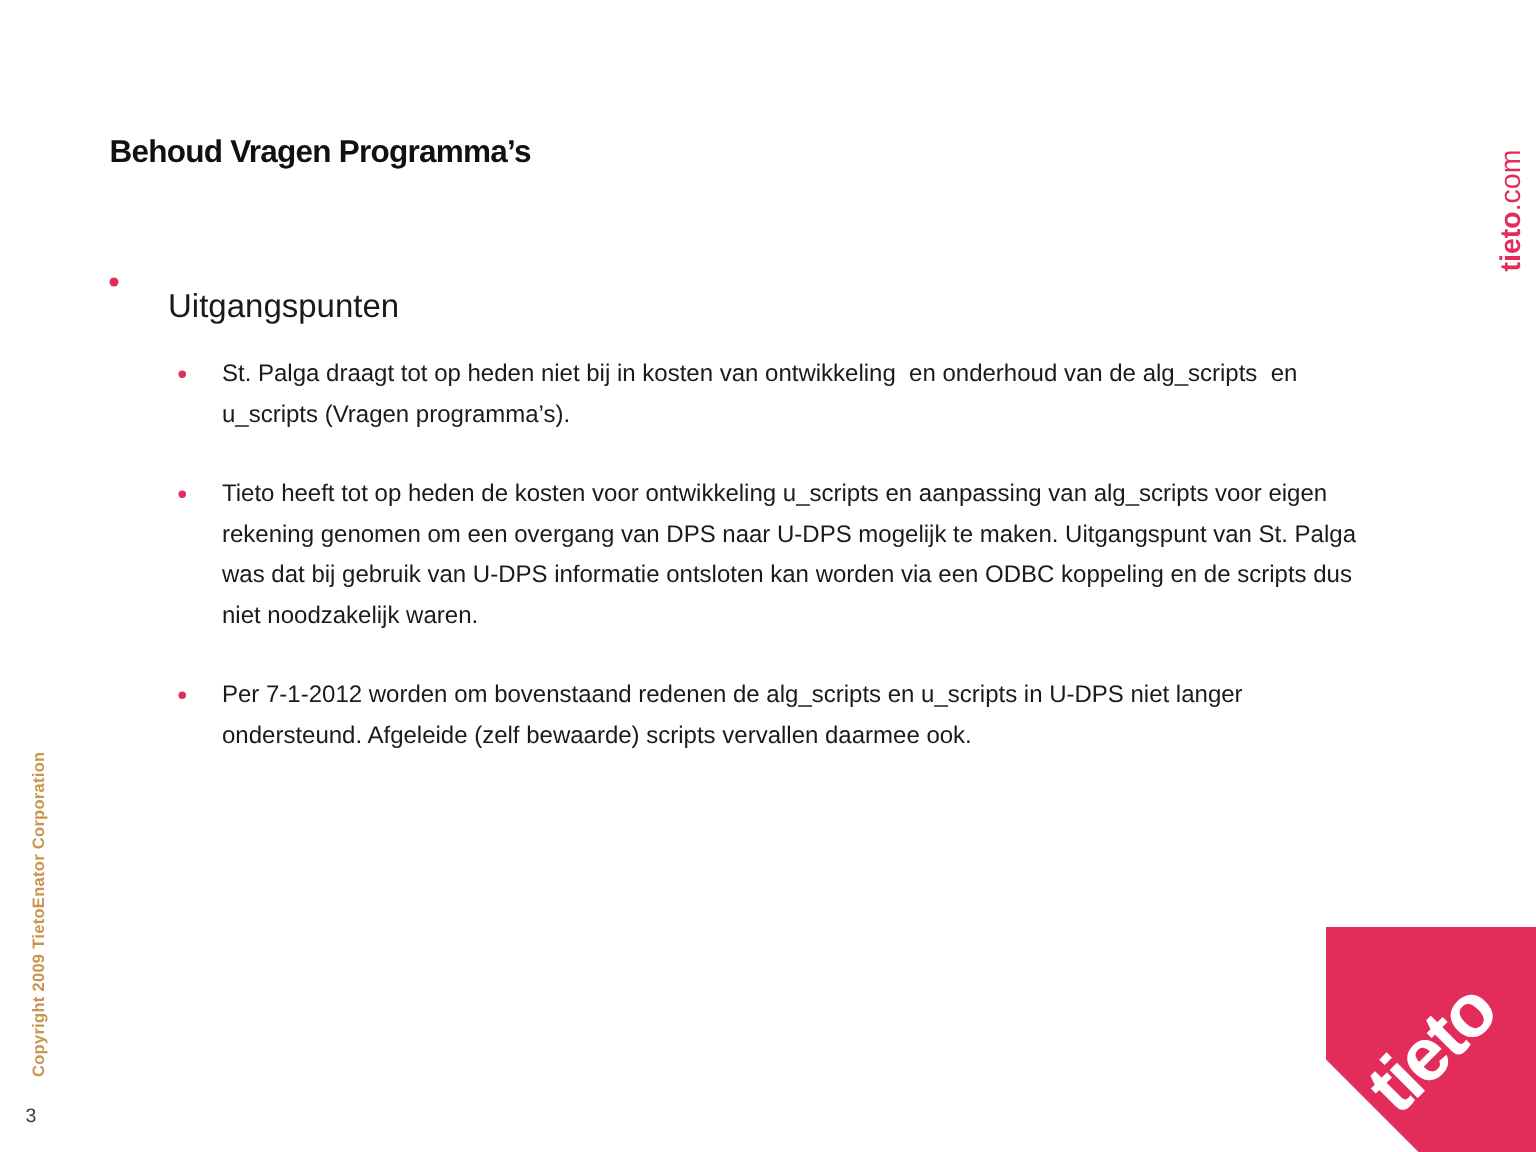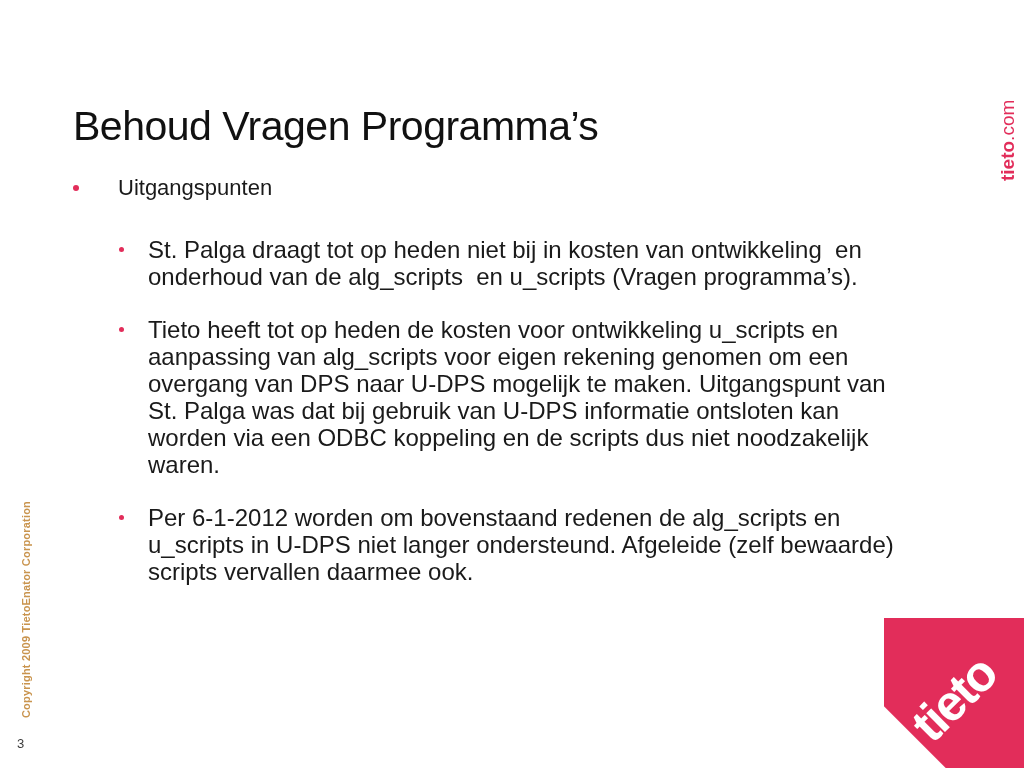--- a/index.html
+++ b/index.html
@@ -11,22 +11,22 @@
     font-family: "Liberation Sans", "DejaVu Sans", sans-serif;
     color: #1a1a1a;
     -webkit-font-smoothing: antialiased;
   }
   .slide { position: absolute; inset: 0; }
 
   
   .title {
     position: absolute;
     left: 73px; top: 76px;
-    font-size: 41px;
-    font-weight: 400;
+    font-size: 21px;
+    font-weight: 700;
     letter-spacing: -0.5px;
     color: #111111;
     white-space: nowrap;
   }
 
   
   .site-vert {
     position: absolute;
     top: 85px; right: 6px;
     height: 96px;
@@ -37,21 +37,21 @@
     letter-spacing: 0px;
     line-height: 20px;
   }
   .site-vert .bold { font-weight: 700; }
   .site-vert .rest { font-weight: 400; }
 
   
   .level1 {
     position: absolute;
     left: 73px; top: 175px;
-    display: flex; align-items: flex-start;
+    display: flex; align-items: flex-start; flex-direction: column;
   }
   .dot1 {
     width: 6px; height: 6px; border-radius: 50%;
     background: #E22D5A;
     margin-top: 10px;
   }
   .level1-label {
     margin-left: 39px;
     font-size: 22px;
     color: #1a1a1a;
@@ -60,21 +60,21 @@
   .level2-list {
     position: absolute;
     left: 118px; top: 236px;
     width: 800px;
     list-style: none; margin: 0; padding: 0;
   }
   .level2-item {
     position: relative;
     padding-left: 30px;
     margin-bottom: 26px;
-    font-size: 24px;
+    font-size: 16px;
     line-height: 27px;
     color: #1a1a1a;
     white-space: pre-wrap;
   }
   .level2-item::before {
     content: "";
     position: absolute;
     left: 1px; top: 11px;
     width: 5px; height: 5px; border-radius: 50%;
     background: #E22D5A;
@@ -136,21 +136,21 @@
   </div>
 
   <div class="level1">
     <span class="dot1"></span>
     <span class="level1-label">Uitgangspunten</span>
   </div>
 
   <ul class="level2-list">
     <li class="level2-item">St. Palga draagt tot op heden niet bij in kosten van ontwikkeling  en onderhoud van de alg_scripts  en u_scripts (Vragen programma’s).</li>
     <li class="level2-item">Tieto heeft tot op heden de kosten voor ontwikkeling u_scripts en aanpassing van alg_scripts voor eigen rekening genomen om een overgang van DPS naar U-DPS mogelijk te maken. Uitgangspunt van St. Palga was dat bij gebruik van U-DPS informatie ontsloten kan worden via een ODBC koppeling en de scripts dus niet noodzakelijk waren.</li>
-    <li class="level2-item">Per 6-1-2012 worden om bovenstaand redenen de alg_scripts en u_scripts in U-DPS niet langer ondersteund. Afgeleide (zelf bewaarde) scripts vervallen daarmee ook.</li>
+    <li class="level2-item">Per 7-1-2012 worden om bovenstaand redenen de alg_scripts en u_scripts in U-DPS niet langer ondersteund. Afgeleide (zelf bewaarde) scripts vervallen daarmee ook.</li>
   </ul>
 
   <div class="copyright-vert">Copyright 2009 TietoEnator Corporation</div>
 
   <div class="page-number">3</div>
 
   <div class="logo">
     <div class="logo-bg"></div>
     <div class="logo-text">tieto</div>
   </div>

